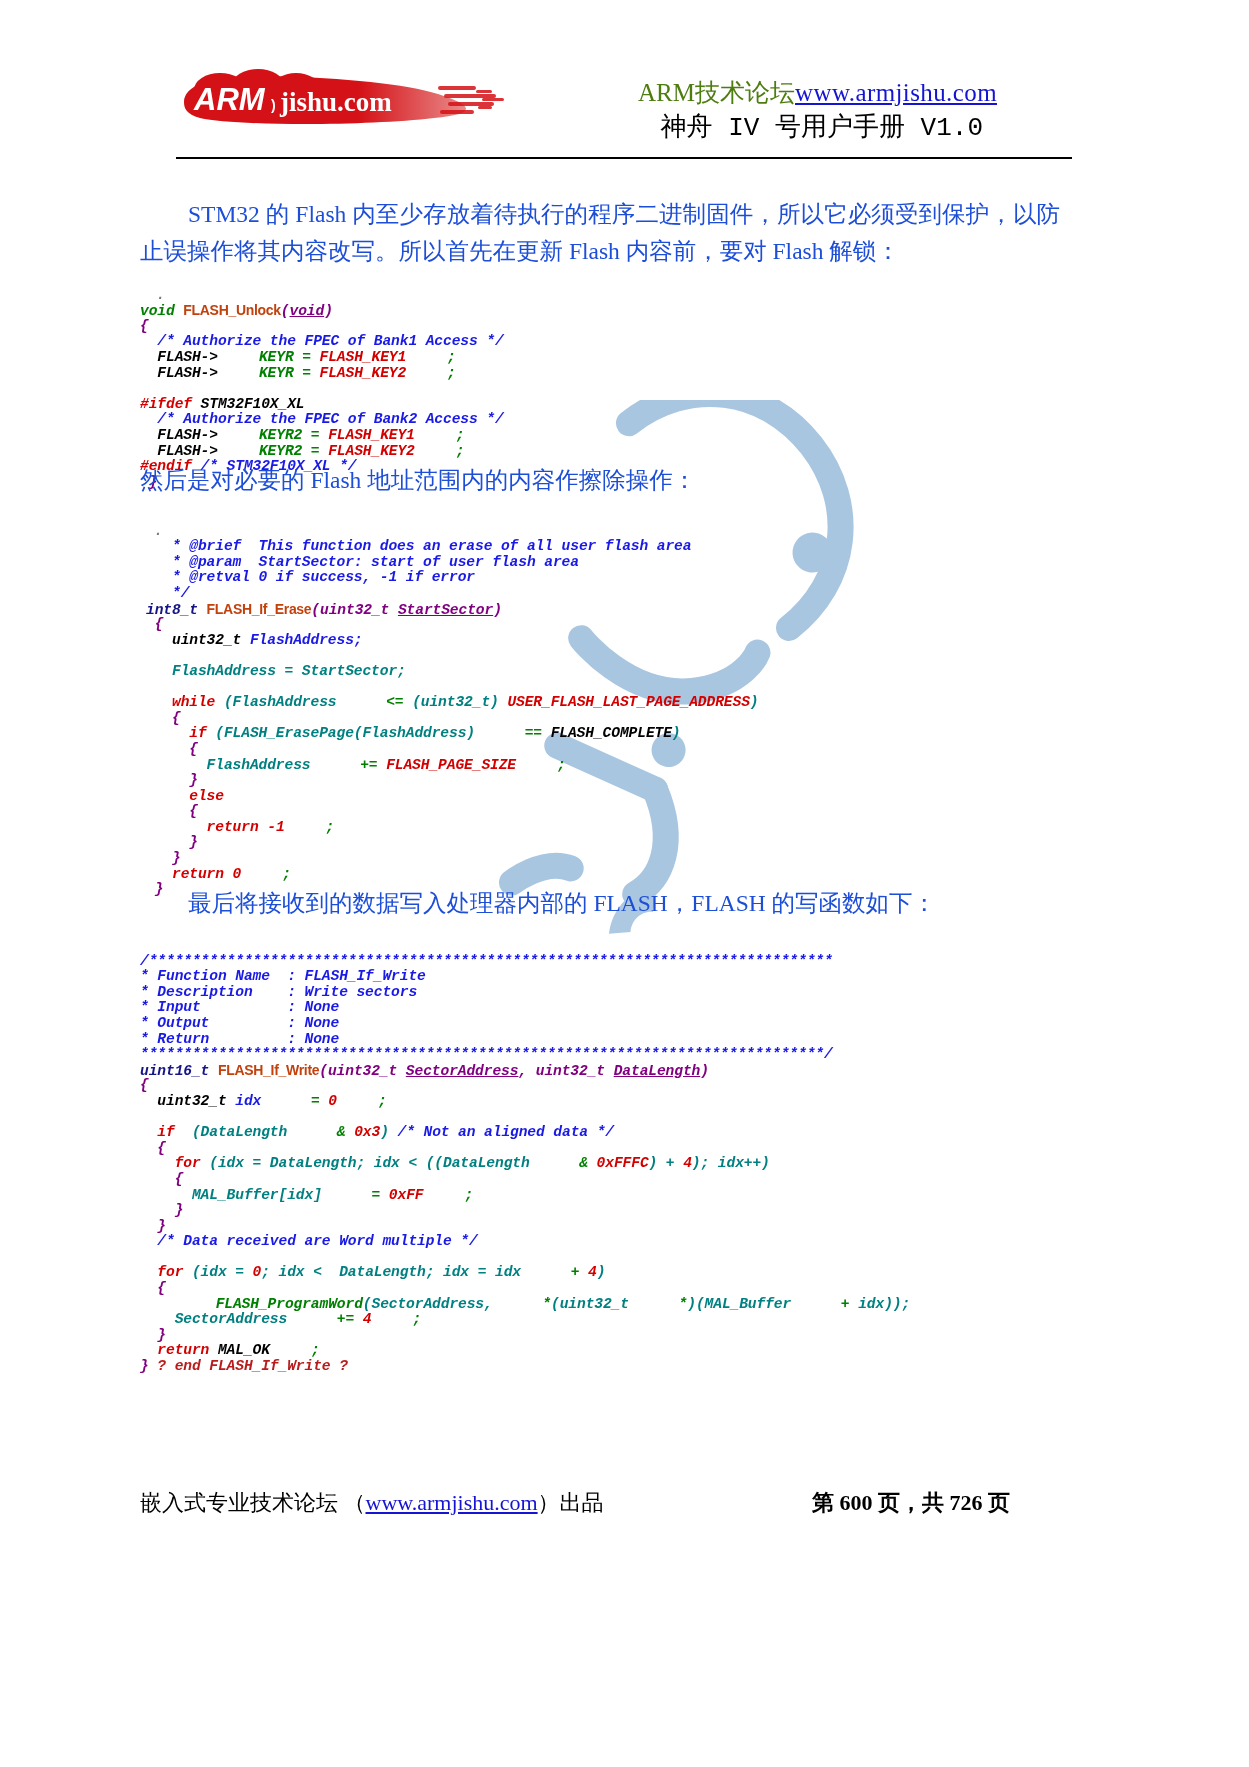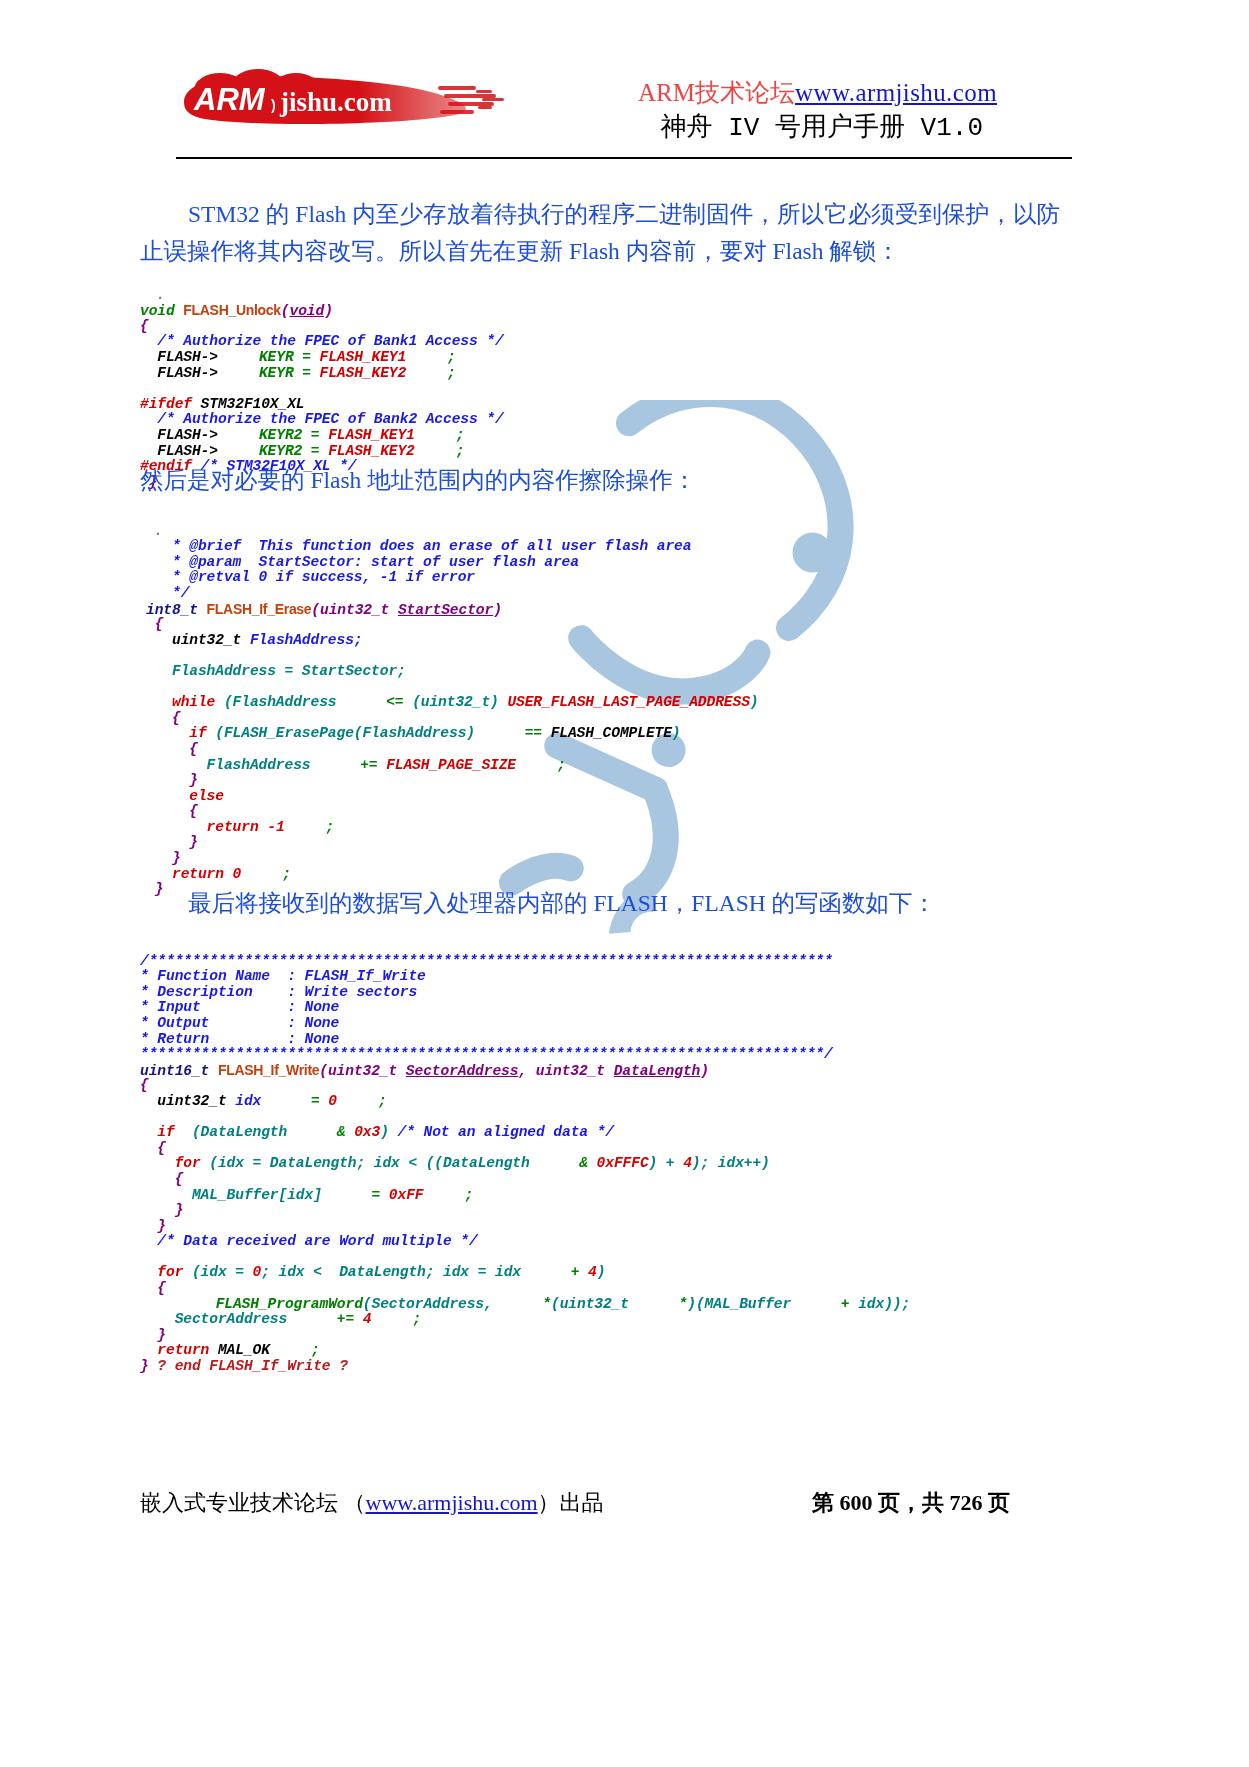--- a/index.html
+++ b/index.html
@@ -42,21 +42,21 @@
     text-align:right;
     width:520px;
   }
   .header-line1 {
     font-family:"Liberation Serif", serif;
     font-size:25px;
     line-height:34px;
     white-space:nowrap;
     text-align:right;
   }
-  .header-line1 .cn { color:#ef4444; }
+  .header-line1 .cn { color:#4d7c0f; }
   .header-line1 .url {
     color:#1414d2;
     text-decoration:underline;
     font-family:"Liberation Serif", serif;
     letter-spacing:0.4px;
   }
   .header-line2 {
     font-family:Liberation Mono, monospace;
     font-size:26px;
     line-height:36px;

